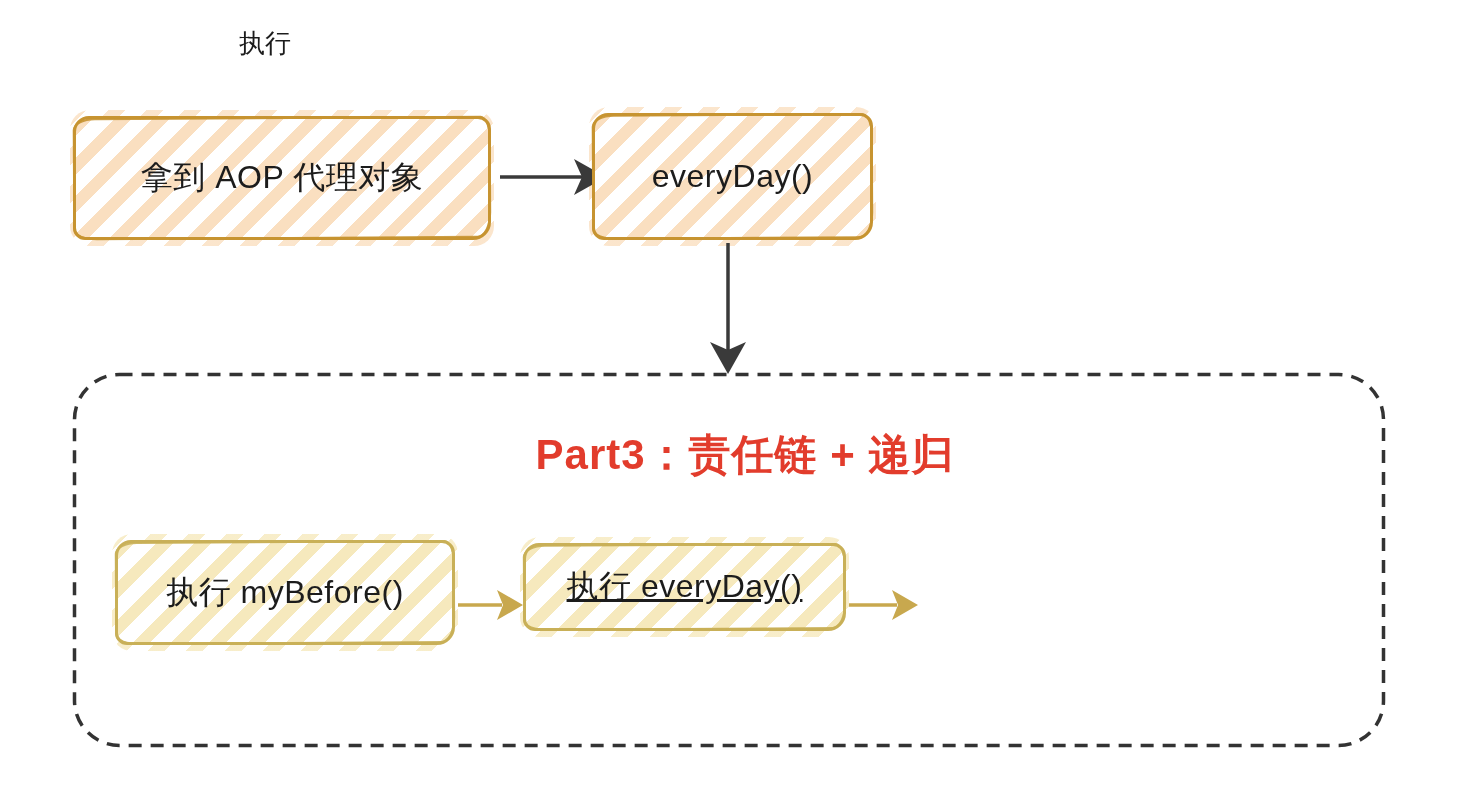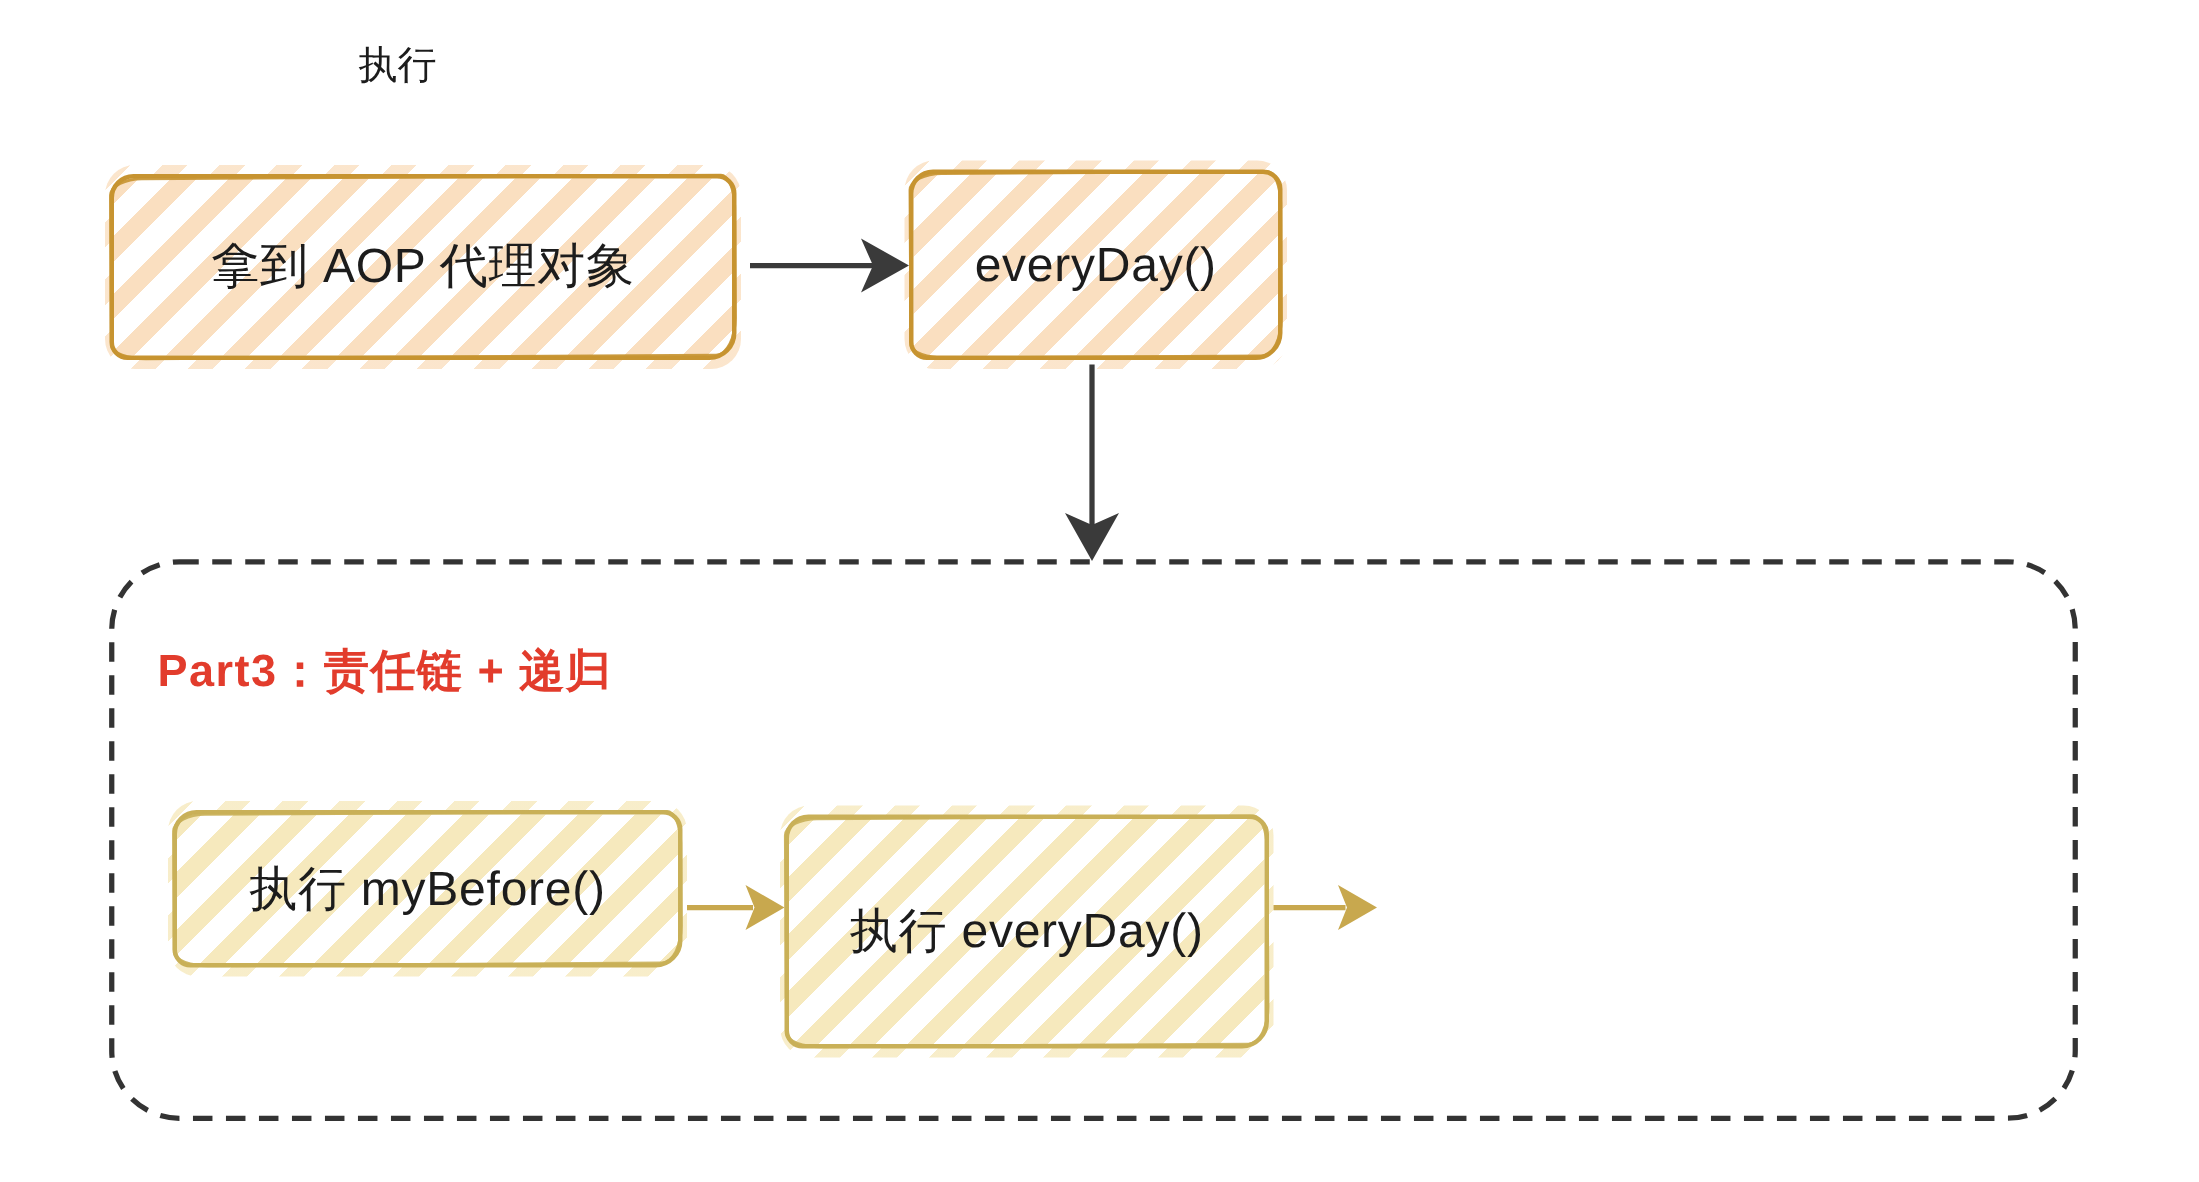--- a/index.html
+++ b/index.html
@@ -57,40 +57,41 @@
     background-image: repeating-linear-gradient(135deg,
       var(--ht, #FADFC0) 0px, var(--ht, #FADFC0) 12px,
       rgba(255,255,255,0) 12px, rgba(255,255,255,0) 27px);
     opacity: 0.8;
     pointer-events: none;
   }
   .node-top    { --bd: var(--top-box-border, #C79431);    --ht: var(--top-box-hatch, #FADFC0); }
   .node-bottom { --bd: var(--bottom-box-border, #C9B058); --ht: var(--bottom-box-hatch, #F6E9BD); }
 
   #node-aop      { left: 73px;  top: 116px; width: 418px; height: 124px; }
-  #node-everyday { left: 606px; top: 113px; width: 249px; height: 127px; }
+  #node-everyday { left: 592px; top: 113px; width: 281px; height: 127px; }
   #node-before   { left: 115px; top: 540px; width: 340px; height: 105px; }
-  #node-every2   { left: 523px; top: 543px; width: 323px; height: 156px; }
+  #node-every2   { left: 523px; top: 543px; width: 323px; height: 88px; text-decoration: underline; }
   #node-after    { left: 919px; top: 541px; width: 419px; height: 127px; }
 
   .exec-label {
     position: absolute;
     left: 200px; top: 26px;
     width: 130px;
     text-align: center;
     font-size: 26px;
     font-weight: 500;
     color: #1c1c1c;
   }
   .part3-title {
     position: absolute;
     left: 75px; top: 427px;
     width: 1310px;
+    text-align: center;
     text-indent: 30px;
-    font-size: 30px;
+    font-size: 42px;
     font-weight: bold;
     color: var(--part3-red, #E23C2C);
     letter-spacing: 1px;
   }
 </style>
 </head>
 <body>
 
 <div class="canvas">
 

